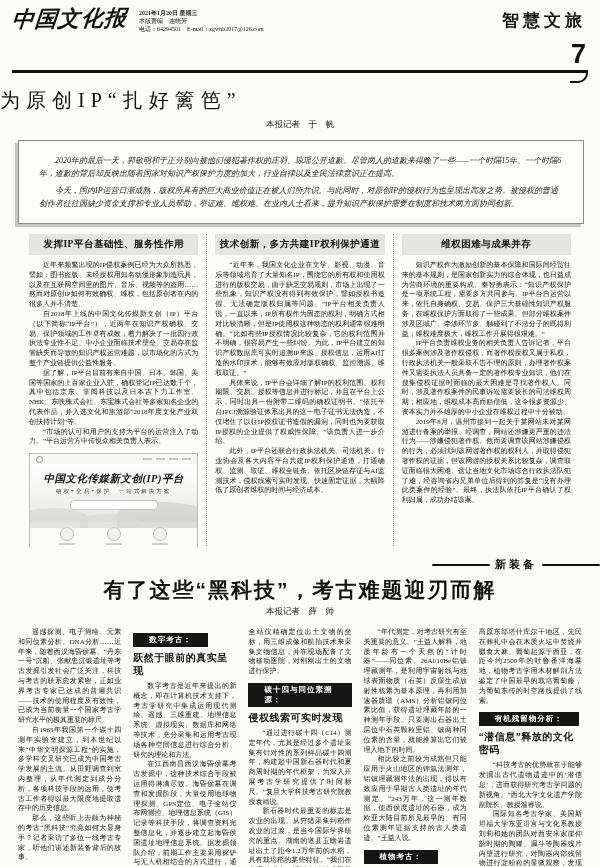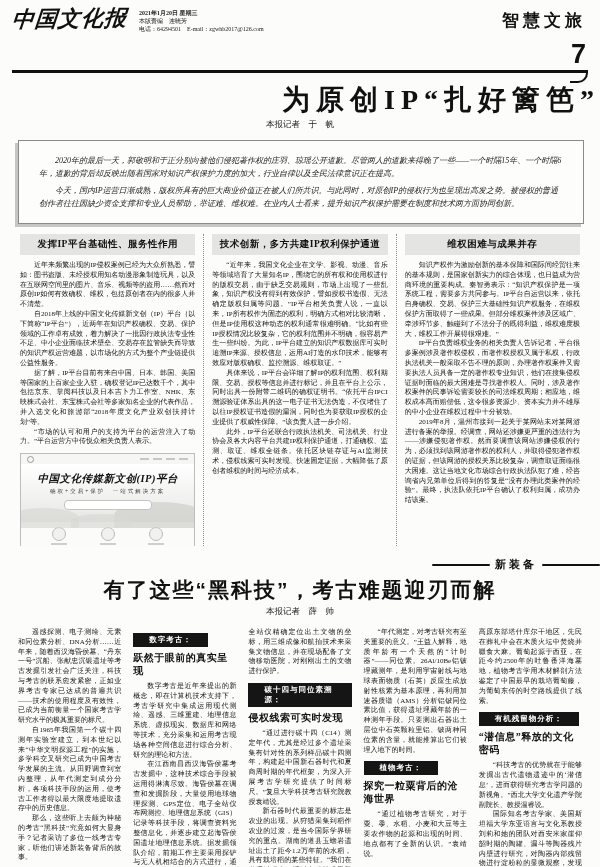--- a/index.html
+++ b/index.html
@@ -14,26 +14,26 @@
         transform:skewX(-6deg) rotate(-1deg);white-space:nowrap;line-height:24px;}
   .pubinfo{margin-left:12px;padding-top:2px;font-size:6px;line-height:8px;color:#222;}
   .pubinfo .d1{font-weight:bold;}
   .section-head{margin-left:auto;display:flex;align-items:flex-end;gap:7px;padding-top:1px;flex-direction:column;}
   .section-name{font-size:17px;font-weight:900;letter-spacing:4px;line-height:26px;}
   .page-num{font-size:27px;font-weight:900;line-height:26px;font-family:"Liberation Sans","DejaVu Sans",sans-serif;}
   .masthead-rule{height:3px;background:#111;margin:3px 12px 0 12px;position:relative;}
   .masthead-rule .hook{position:absolute;right:0;top:3px;width:16px;height:8px;
     border-right:2.5px solid #111;border-bottom:2.5px solid #111;border-bottom-right-radius:12px;}
   
-  .h1{ text-align:right;font-size:28px;font-weight:700;letter-spacing:6px;margin:11px 0 3px;line-height:32px;}
+  .h1{ text-align:left;font-size:20px;font-weight:400;letter-spacing:6px;margin:11px 0 3px;line-height:32px;}
   .byline{text-align:center;font-size:8.5px;color:#222;margin:3px 0 0;}
   .intro-box{margin:9px 16px 0 18px;border:1px solid #8a8a8a;box-shadow:-3px 3px 0 #c6c6c6;
     padding:9px 16px;font-size:8px;line-height:13px;color:#222;font-style:italic;background:#fdfdfc;}
   .intro-box p{margin:4px;text-indent:2em;}
-  .a1-cols{display:flex;margin:10px 12px 0;justify-content:center;}
+  .a1-cols{display:flex;margin:10px 21px 0;justify-content:center;}
   .a1-col{flex:1;padding:0 8px;height:312px;overflow:hidden;}
   .a1-col + .a1-col{border-left:1px dotted #8f8f8f;}
   .a1-subhead{background:#e4e4e3;text-align:center;font-weight:bold;font-size:9.5px;
     padding:4px 2px;margin:0 0 6px;letter-spacing:0.5px;}
   .body-p{font-size:7px;line-height:9.8px;text-align:justify;text-indent:2em;margin:0;color:#151515;}
   .body-p.noindent{text-indent:0;}
   
   .site-shot{border:1px solid #bdbdbd;height:106px;margin-top:6px;background:#fbfbfa;overflow:hidden;}
   .site-nav{height:10px;display:flex;align-items:center;gap:4px;padding:0 6px;background:#f6f6f5;}
   .site-logo-dot{width:5px;height:5px;border:1px solid #999;border-radius:50%;}
@@ -180,20 +180,21 @@
       <p class="body-p noindent">全站仪精确定位出土文物的坐标，用三维成像和航拍技术来采集文物信息，并在现场配备了文物移动医院，对刚刚出土的文物进行保护。</p>
       <span class="a2-badge">碳十四与同位素溯源：</span>
       <div class="a2-subhead">侵权线索可实时发现</div>
       <p class="body-p">“通过进行碳十四（C14）测定年代，尤其是经过多个遗址采集有针对性的系列样品碳十四测年，构建起中国新石器时代和夏商周时期的年代框架，为深入开展考古学研究提供了时间标尺。”复旦大学科技考古研究院教授袁靖说。</p>
       <p class="body-p">新石器时代最重要的标志是农业的出现。从狩猎采集到稻作农业的过渡，是当今国际学界研究的重点。湖南的道县玉蟾岩遗址出土了距今1.2万年前的水稻，具有栽培稻的某些特征。“我们在发掘过程中，通过多种技术手段采集信息，对当时稻作农业做全面研究。通过碳十四测年，我们确定了水稻出土的年代。”湖南省文物考古研究所研究员介绍。</p>
       <p class="body-p">而实际上，年代测定的方式已从起初的碳十四年代测定法发展至如今更加多样、精确，因不同的测定对象而各有所长。</p>
     </div>
 
     <div class="a2-col">
       <p class="body-p">“年代测定，对考古研究有至关重要的意义。”王益人解释，地质年龄有一个天然的“计时器”——同位素。26Al/10Be铝铍埋藏测年，是利用宇宙射线与地球表面物质（石英）反应生成放射性核素为基本原理，再利用加速器质谱（AMS）分析铝铍同位素比值，获得遗址埋藏年龄的一种测年手段。只要测出石器出土层位中石英颗粒里铝、铍两种同位素的含量，就能推算出它们被埋入地下的时间。</p>
+      <p class="body-p">相比较之前较为成熟但只能应用于火山地区的钾氩法测年，铝铍埋藏测年法的出现，得以有效应用于早期古人类遗址的年代测定。“243万年，这一测年数据，使西侯度遗址的石器，成为欧亚大陆目前所见最早的、有同位素测年证据支持的古人类遗迹。”王益人说。</p>
       <span class="a2-badge">植物考古：</span>
       <div class="a2-subhead">探究一粒粟背后的沧海世界</div>
       <p class="body-p">“通过植物考古研究，对于粟、黍、水稻、小麦和大豆等主要农作物的起源和出现的时间、地点都有了全新的认识。”袁靖说。</p>
       
     </div>
 
     <div class="a2-col">
       <p class="body-p noindent">高原东部塔什库尔干地区，先民在葬礼中会在木质火坛中焚烧并啜食大麻。葡萄起源于西亚，在距今约2500年的吐鲁番洋海墓地，植物考古学用木材解剖方法鉴定了中国最早的栽培葡萄藤，为葡萄东传的时空路线提供了线索。</p>
       <span class="a2-badge">有机残留物分析：</span>
       <div class="a2-subhead">“潜信息”释放的文化密码</div>

